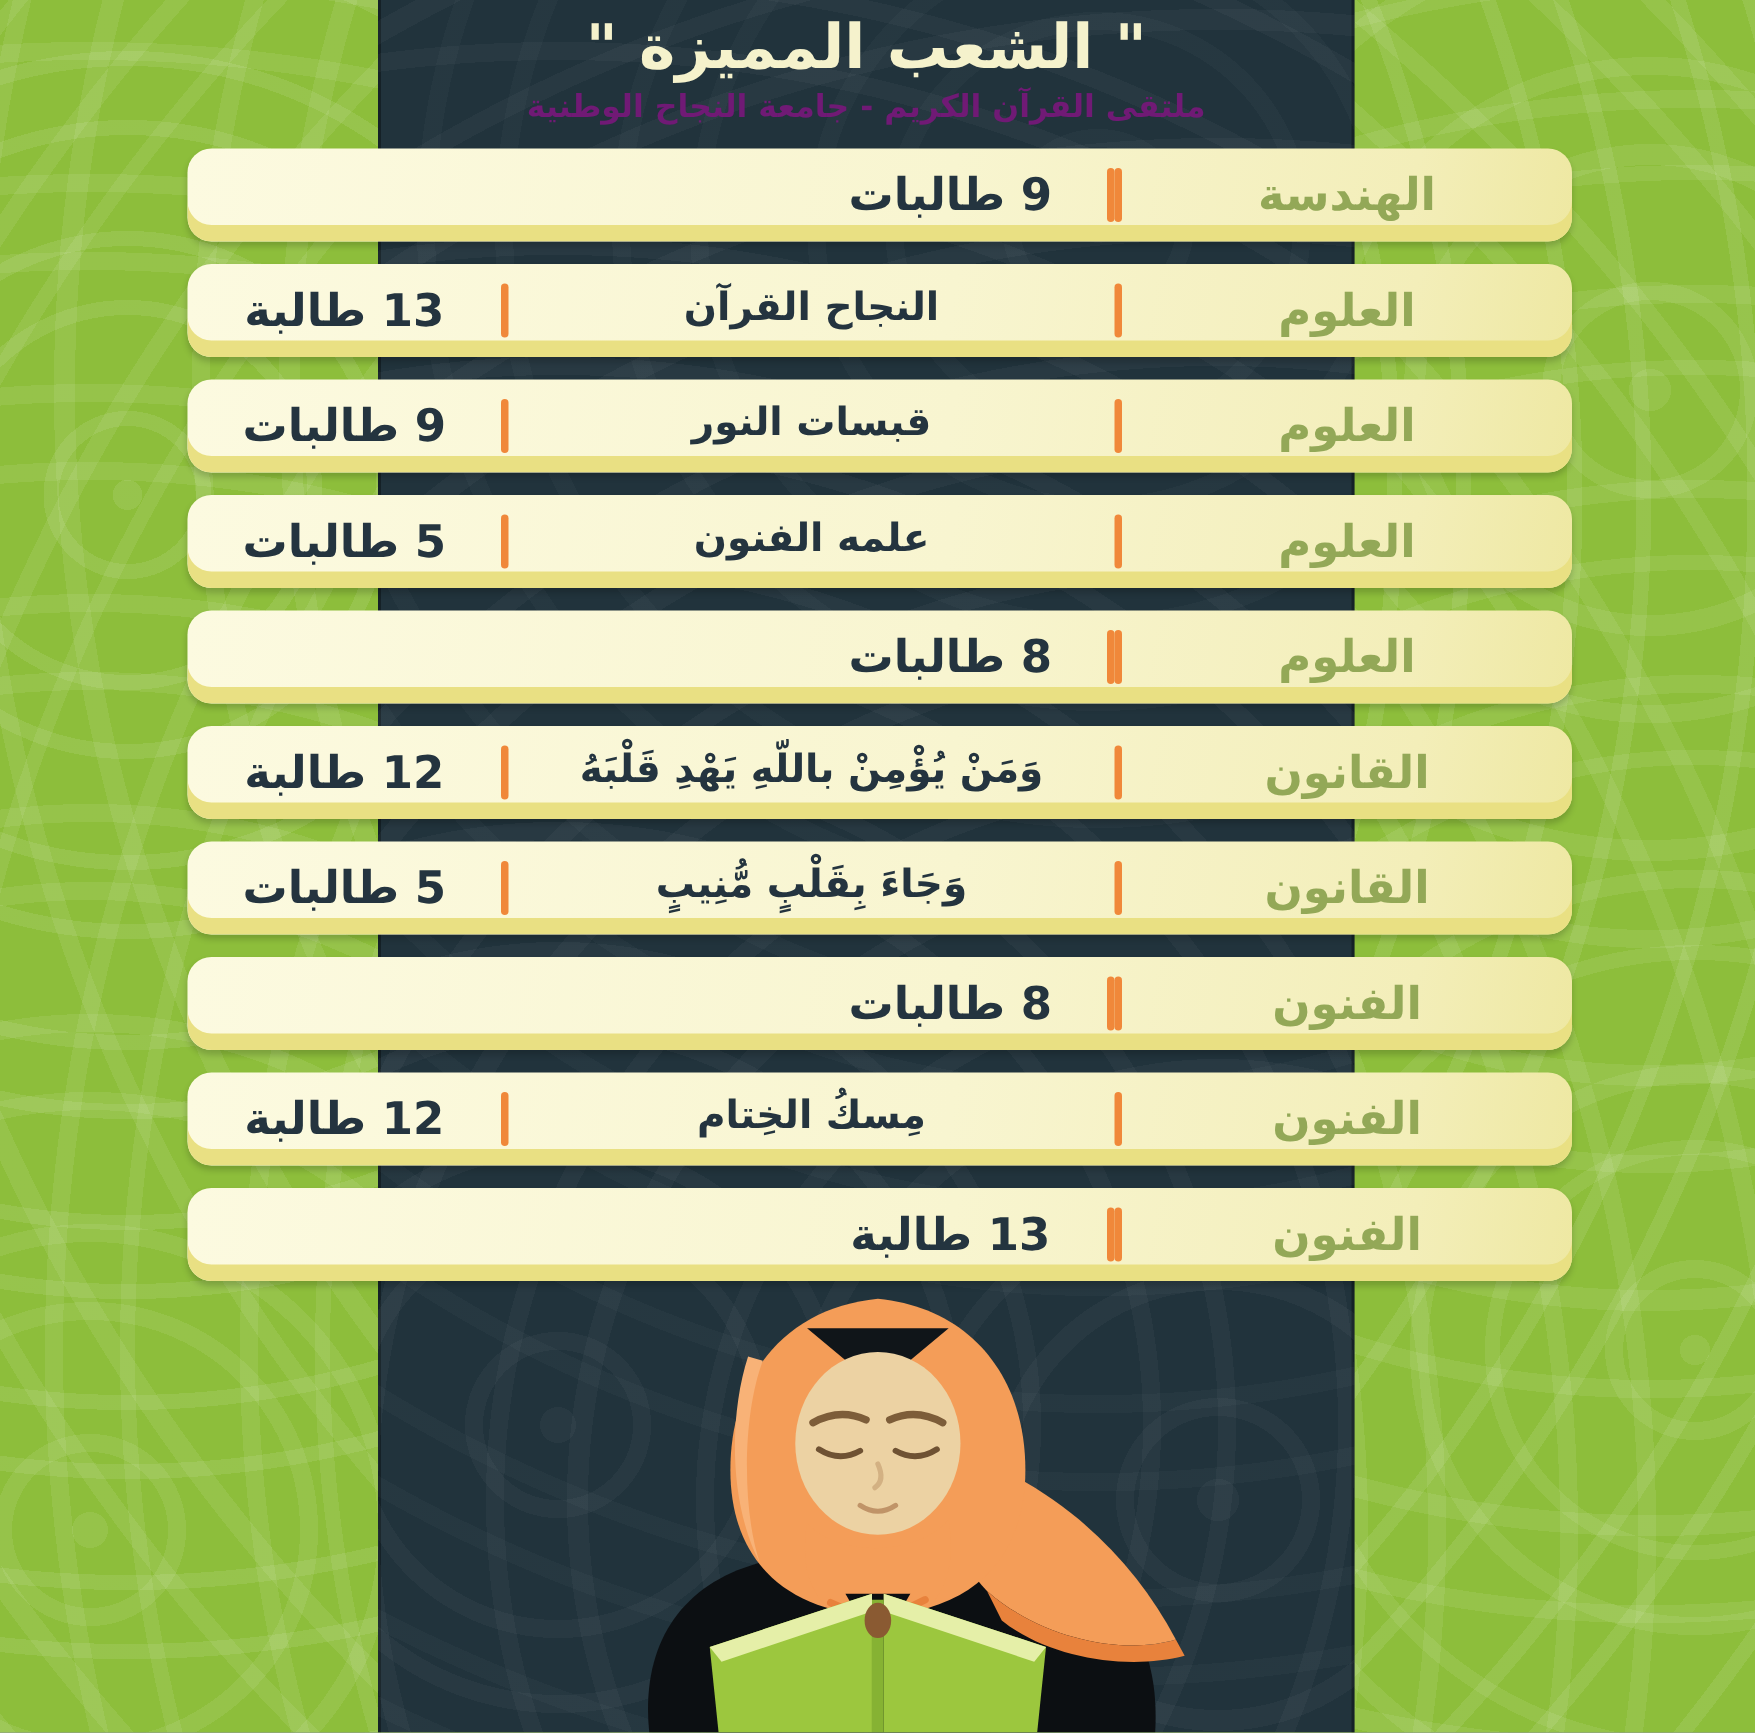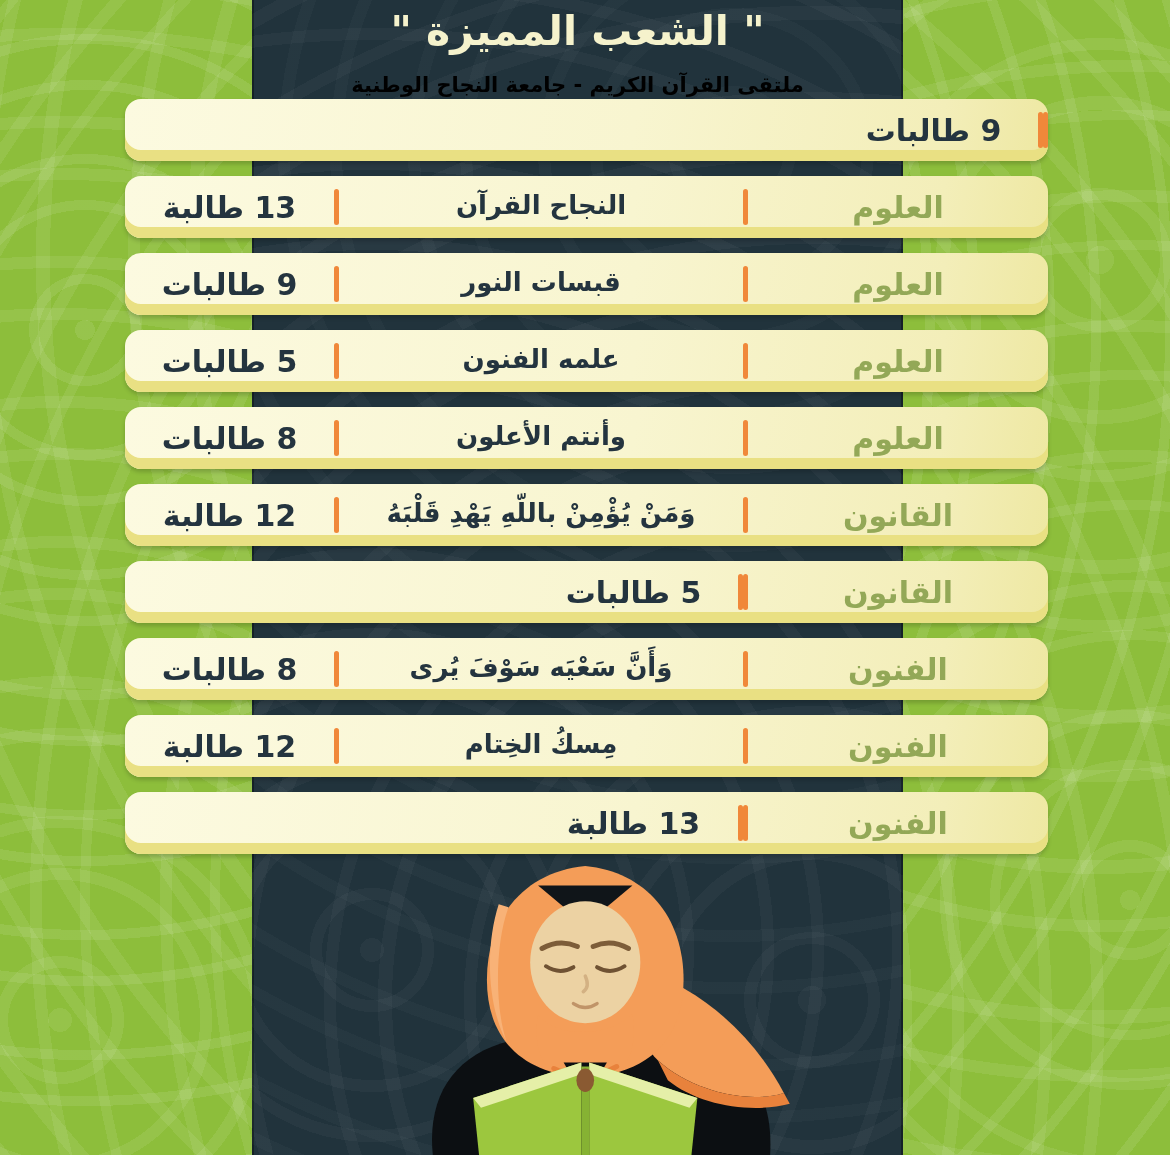--- a/index.html
+++ b/index.html
@@ -29,21 +29,21 @@
       repeating-radial-gradient(circle at 560px 1000px, rgba(255,255,255,0.03) 0 14px, transparent 14px 56px, rgba(255,255,255,0.03) 56px 68px, transparent 68px 140px),
       repeating-radial-gradient(circle at 480px 150px, rgba(255,255,255,0.025) 0 12px, transparent 12px 52px, rgba(255,255,255,0.025) 52px 64px, transparent 64px 130px);
   }
   .header{
     position:absolute;left:252px;top:6px;width:651px;text-align:center;z-index:5;
   }
   .title{
     color:#f5f2cc;font-size:41px;font-weight:bold;line-height:1.25;margin:0;
   }
   .subtitle{
-    color:#000000;font-size:21px;font-weight:bold;margin-top:16px;
+    color:#701a75;font-size:21px;font-weight:bold;margin-top:2px;
   }
   .bars{
     position:absolute;left:125px;top:99px;width:923px;z-index:6;
   }
   .bar{
     direction:rtl;
     height:62px;margin-bottom:15px;border-radius:16px;
     display:flex;align-items:center;
     background:linear-gradient(100deg,#fcfae0 0%, #f8f5d0 55%, #f3eeb9 88%, #eee8a2 100%);
     box-shadow: inset 0 -11px 0 #e9e083, 0 3px 4px rgba(0,0,0,0.18);
@@ -66,20 +66,21 @@
     <div class="dark-pattern"></div>
   </div>
 
   <div class="header">
     <div class="title">" الشعب المميزة "</div>
     <div class="subtitle">ملتقى القرآن الكريم - جامعة النجاح الوطنية</div>
   </div>
 
   <div class="bars">
     <div class="bar">
+      <div class="cell cell-faculty">الهندسة</div>
       <div class="divider"></div>
       <div class="divider"></div>
       <div class="cell cell-count">9 طالبات</div>
     </div>
     <div class="bar">
       <div class="cell cell-faculty">العلوم</div>
       <div class="divider"></div>
       <div class="cell cell-phrase">النجاح القرآن</div>
       <div class="divider"></div>
       <div class="cell cell-count">13 طالبة</div>
@@ -94,41 +95,40 @@
     <div class="bar">
       <div class="cell cell-faculty">العلوم</div>
       <div class="divider"></div>
       <div class="cell cell-phrase">علمه الفنون</div>
       <div class="divider"></div>
       <div class="cell cell-count">5 طالبات</div>
     </div>
     <div class="bar">
       <div class="cell cell-faculty">العلوم</div>
       <div class="divider"></div>
-      <div class="cell cell-phrase">وأنتم الأعلون</div>
       <div class="divider"></div>
       <div class="cell cell-count">8 طالبات</div>
     </div>
     <div class="bar">
       <div class="cell cell-faculty">القانون</div>
       <div class="divider"></div>
       <div class="cell cell-phrase">وَمَنْ يُؤْمِنْ باللّهِ يَهْدِ قَلْبَهُ</div>
       <div class="divider"></div>
       <div class="cell cell-count">12 طالبة</div>
     </div>
     <div class="bar">
       <div class="cell cell-faculty">القانون</div>
       <div class="divider"></div>
+      <div class="cell cell-phrase">وَجَاءَ بِقَلْبٍ مُّنِيبٍ</div>
       <div class="divider"></div>
       <div class="cell cell-count">5 طالبات</div>
     </div>
     <div class="bar">
       <div class="cell cell-faculty">الفنون</div>
       <div class="divider"></div>
-      <div class="cell cell-phrase">وَأَنَّ سَعْيَه سَوْفَ يُرى</div>
       <div class="divider"></div>
       <div class="cell cell-count">8 طالبات</div>
     </div>
     <div class="bar">
       <div class="cell cell-faculty">الفنون</div>
       <div class="divider"></div>
       <div class="cell cell-phrase">مِسكُ الخِتام</div>
       <div class="divider"></div>
       <div class="cell cell-count">12 طالبة</div>
     </div>

